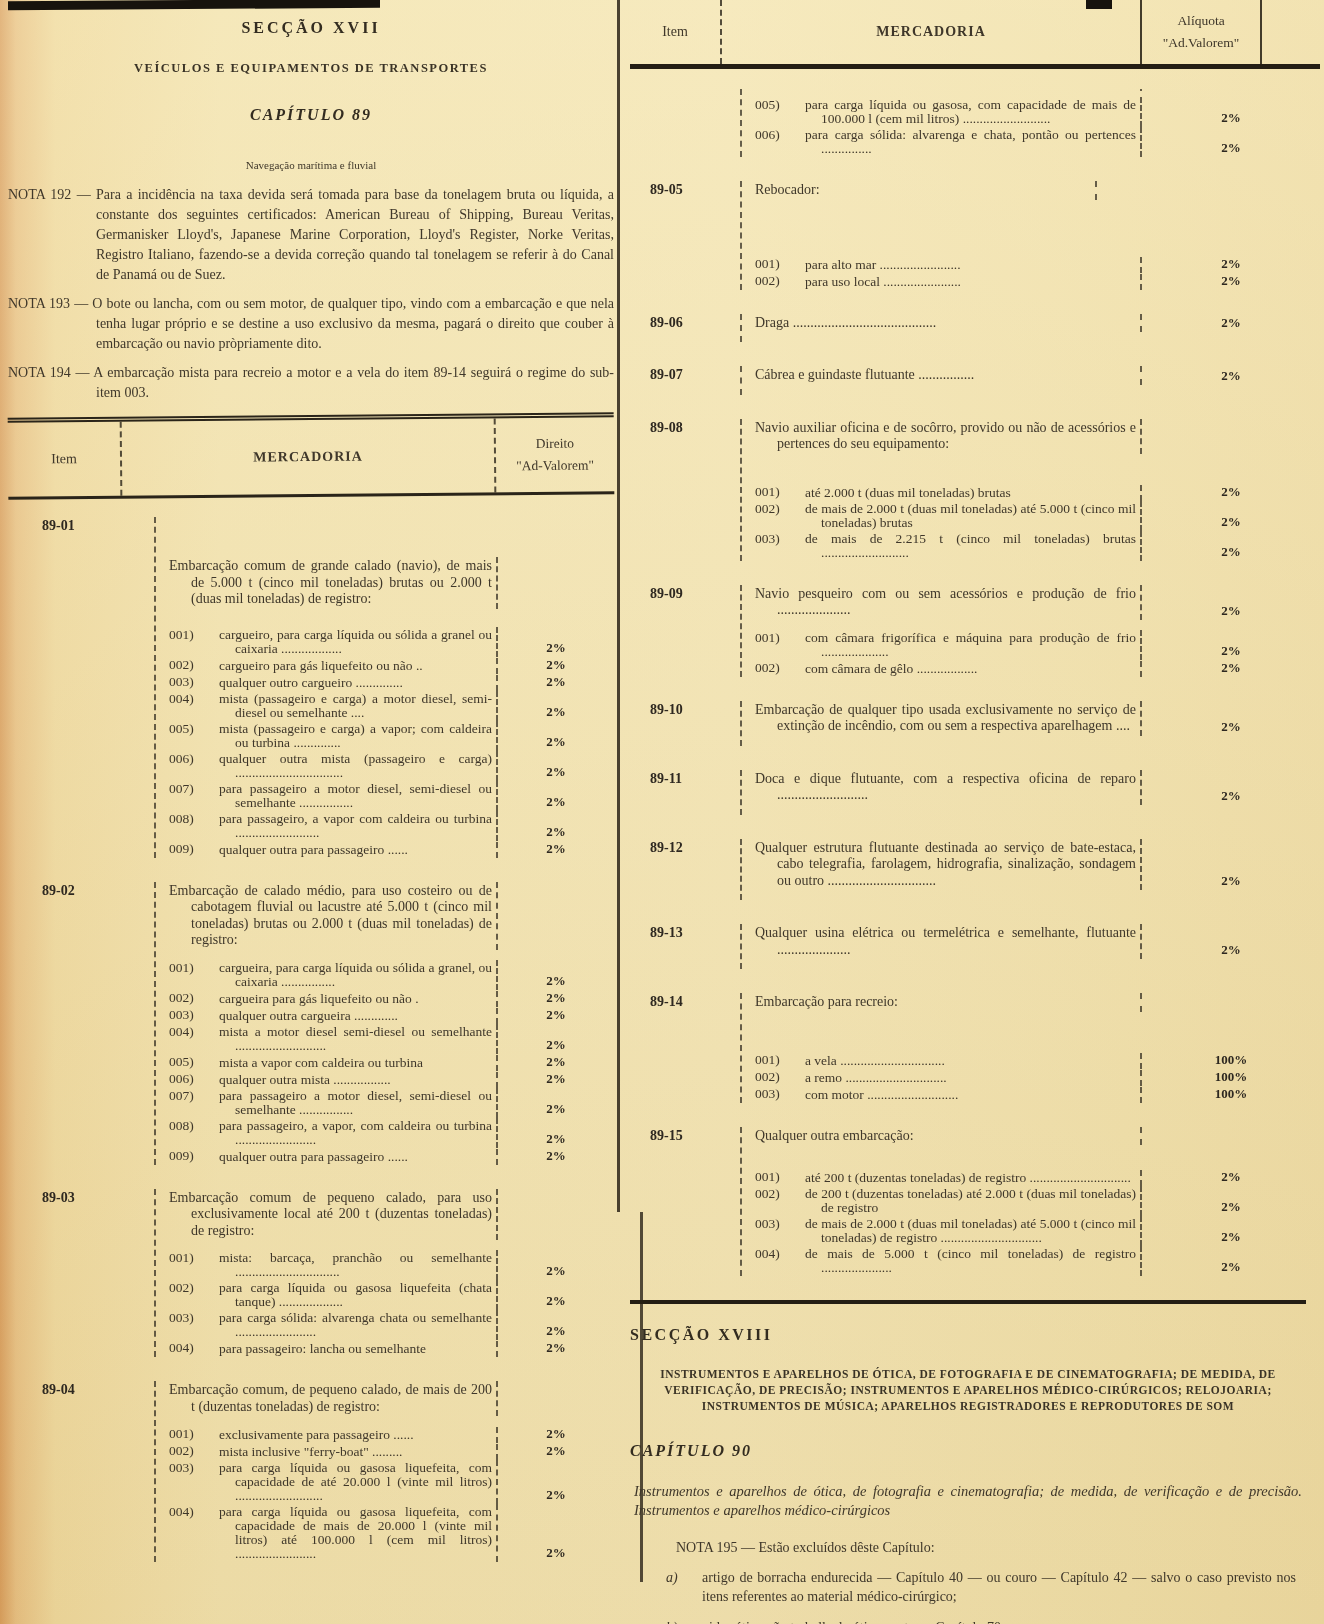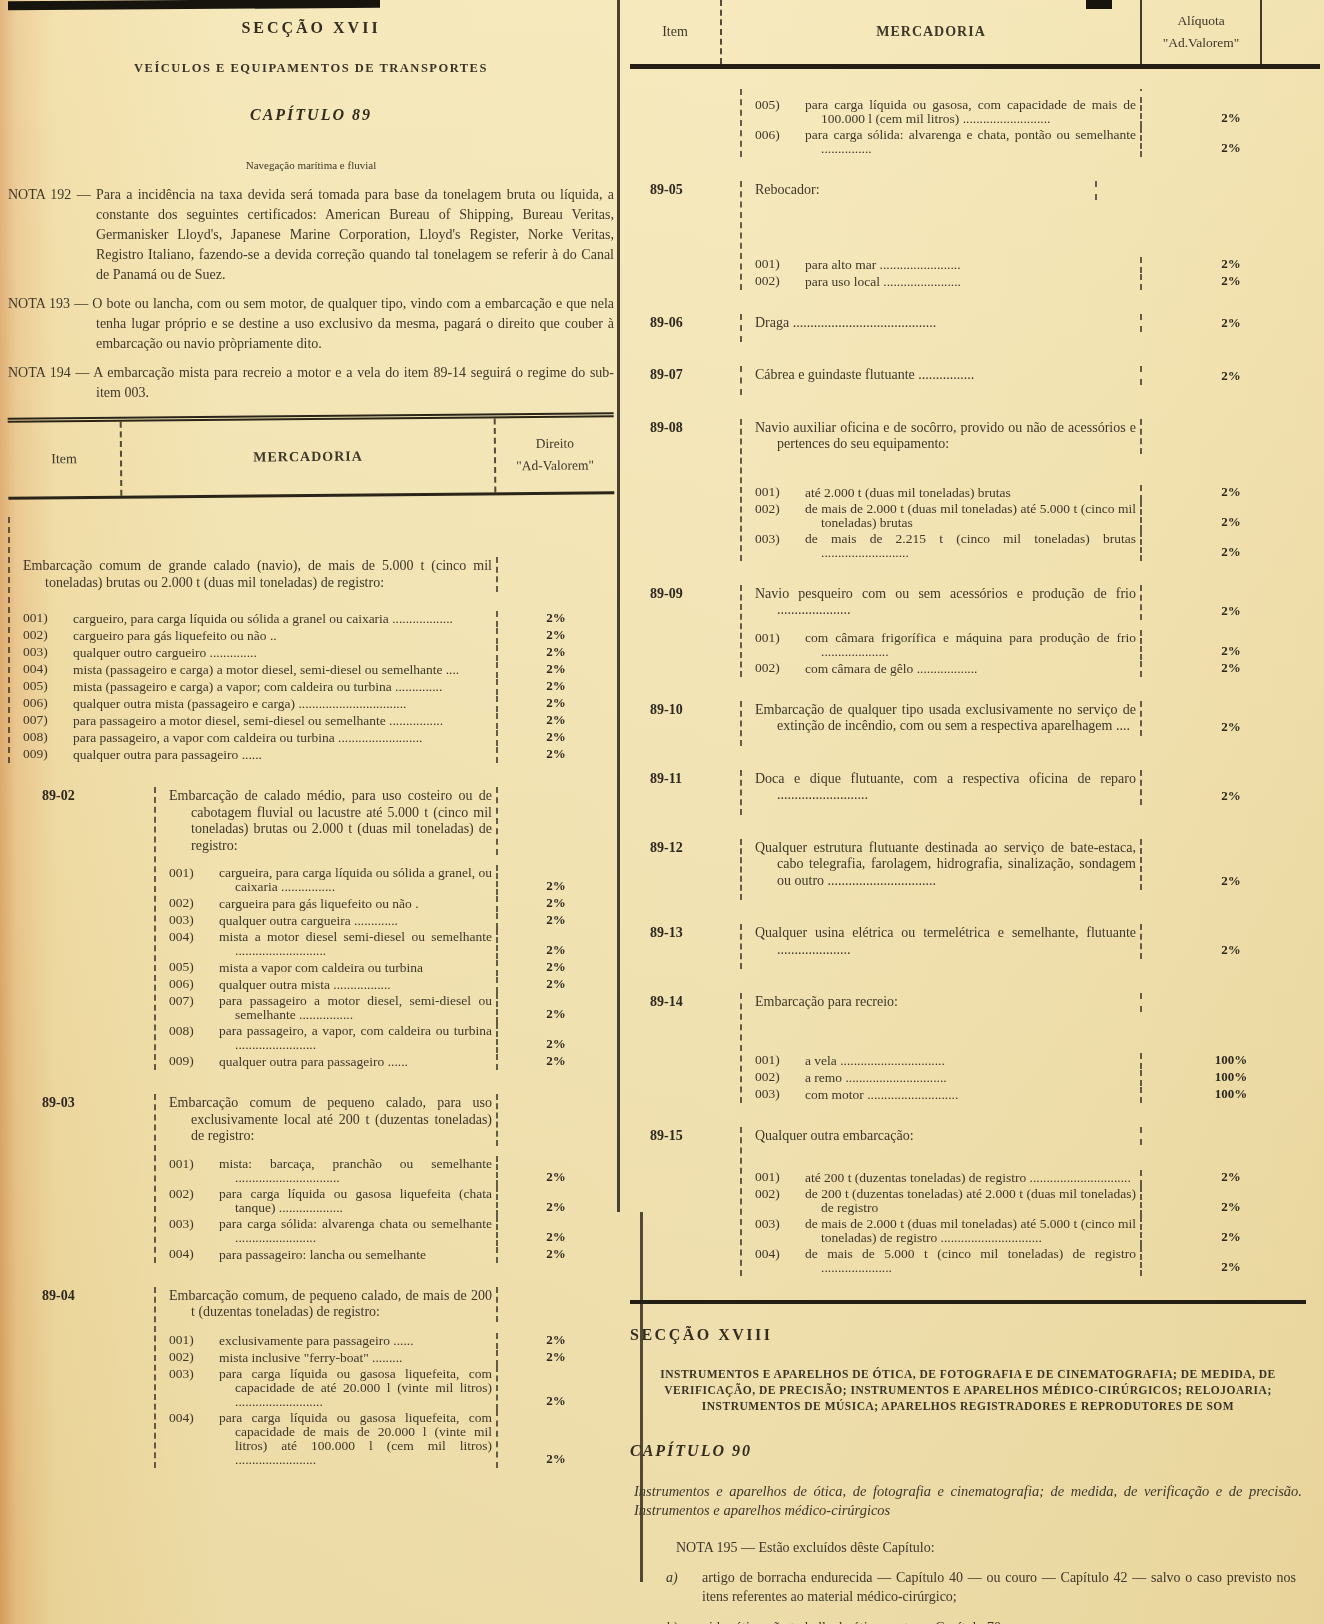--- a/index.html
+++ b/index.html
@@ -109,20 +109,21 @@
         <div class="h-cell h-item">Item</div>
         <div class="h-cell h-merc">MERCADORIA</div>
         <div class="h-cell h-rate">
           <span>Direito</span>
           <span class="l2">"Ad-Valorem"</span>
         </div>
       </div>
       <div class="tbody">
 
           <div class="entry">
+            <div class="ecol-item">89-01</div>
             <div class="ecol-main">
               <div class="row desc-row">
                 <div class="cell-text">Embarcação comum de grande calado (navio), de mais de 5.000 t (cinco mil toneladas) brutas ou 2.000 t (duas mil toneladas) de registro:</div>
                 <div class="cell-rate"></div>
               </div>
               <div class="subitems">
 
                   <div class="row sub-row">
                     <div class="cell-num">001)</div>
                     <div class="cell-text">cargueiro, para carga líquida ou sólida a granel ou caixaria ..................</div>
@@ -344,21 +345,21 @@
             <div class="subitems">
 
                 <div class="row sub-row">
                   <div class="cell-num">005)</div>
                   <div class="cell-text">para carga líquida ou gasosa, com capacidade de mais de 100.000 l (cem mil litros) ..........................</div>
                   <div class="cell-rate">2%</div>
                 </div>
 
                 <div class="row sub-row">
                   <div class="cell-num">006)</div>
-                  <div class="cell-text">para carga sólida: alvarenga e chata, pontão ou semelhante ...............</div>
+                  <div class="cell-text">para carga sólida: alvarenga e chata, pontão ou pertences ...............</div>
                   <div class="cell-rate">2%</div>
                 </div>
               </div>
           </div>
         </div>
 
         <div class="entry">
           <div class="ecol-item">89-05</div>
           <div class="ecol-main">
             <div class="row desc-row">

